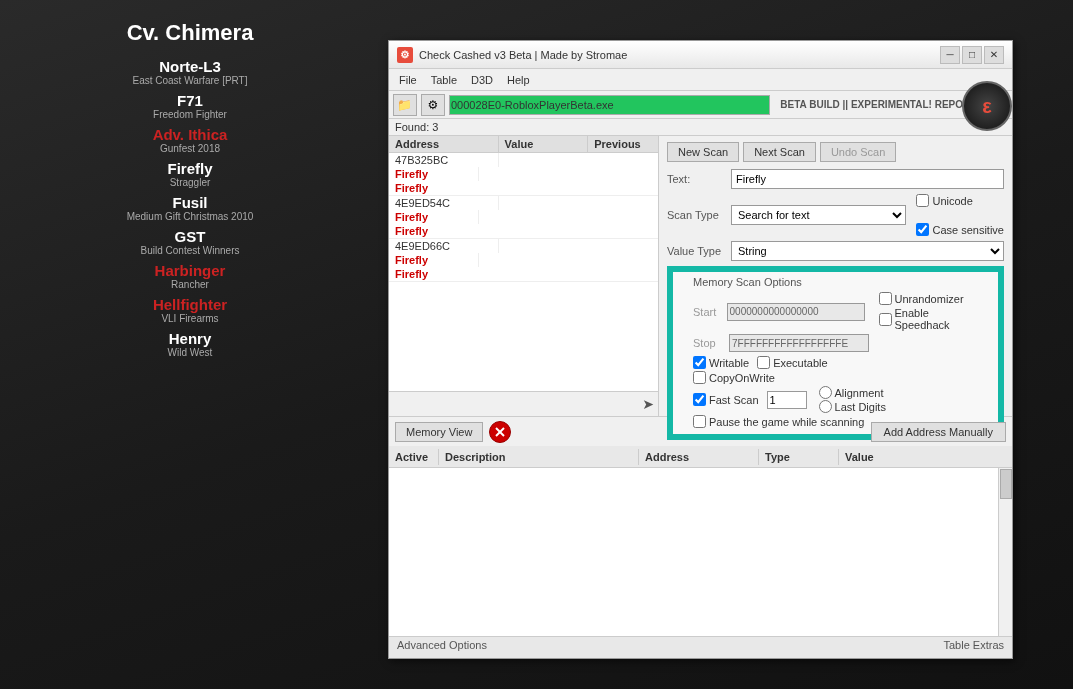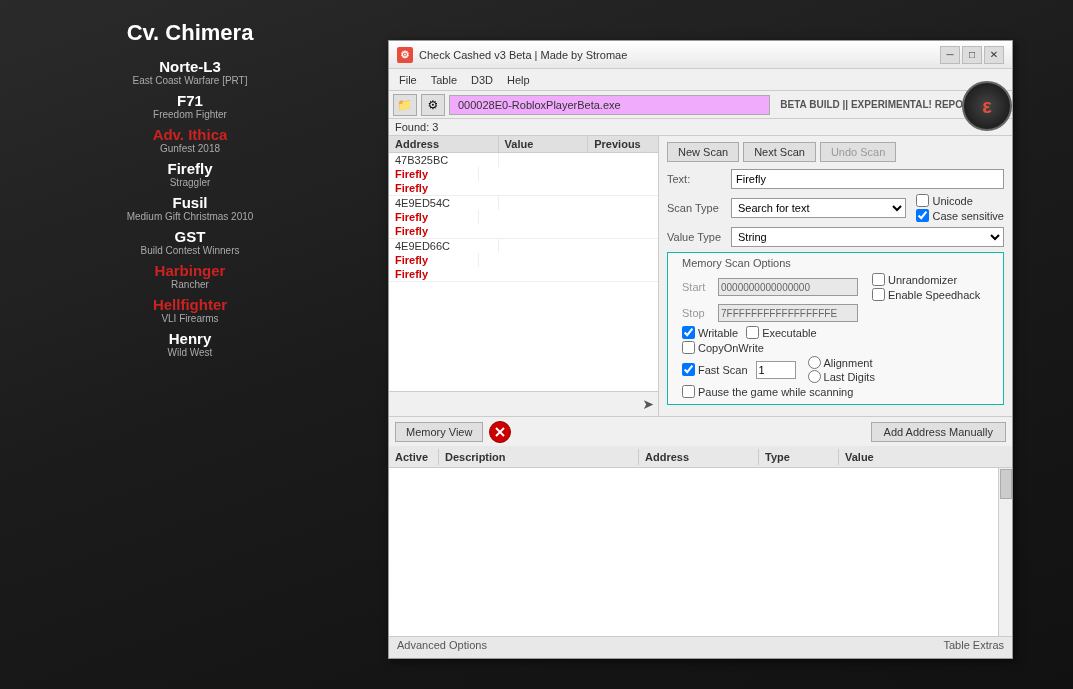--- a/index.html
+++ b/index.html
@@ -148,23 +148,23 @@
       width: 24px; height: 22px;
       background: #e0e0e0;
       border: 1px solid #aaa;
       cursor: pointer;
       display: flex; align-items: center; justify-content: center;
       font-size: 12px;
     }
 
     .toolbar-path {
       flex: 1;
-      background: #f0abfc;
+      background: #22c55e;
       border: 1px solid #aaa;
-      padding: 1px 8px;
+      padding: 1px 1px;
       font-size: 11px;
       color: #333;
       height: 20px;
     }
 
     .toolbar-beta {
       font-size: 10px;
       color: #555;
       font-weight: bold;
     }
@@ -275,22 +275,22 @@
     .select-input {
       flex: 1;
       height: 20px;
       border: 1px solid #999;
       font-size: 11px;
       background: white;
       padding: 0 2px;
     }
 
     .options-group {
-      border: 1px solid #14b8a6;
-      padding: 4px 14px;
+      border: 6px solid #14b8a6;
+      padding: 4px 20px;
       background: #f8f8f8;
     }
 
     .options-title {
       font-size: 11px;
       color: #555;
       margin-bottom: 4px;
     }
 
     .options-row {
@@ -554,21 +554,21 @@
       <div class="field-row">
         <span class="field-label">Text:</span>
         <input class="text-input" type="text" style="flex: 1 1 0%;" value="Firefly">
       </div>
 
       <div class="field-row">
         <span class="field-label">Scan Type</span>
         <select class="select-input">
           <option>Search for text</option>
         </select>
-        <div style="display:flex; flex-direction:column; gap:2px; margin-left:6px;">
+        <div style="display:flex; flex-direction:column; gap:16px; margin-left:6px;">
           <label class="check-item">
             <input type="checkbox" style="">
             <span>Unicode</span>
           </label>
           <label class="check-item">
             <input type="checkbox" checked="" style="">
             <span>Case sensitive</span>
           </label>
         </div>
       </div>

